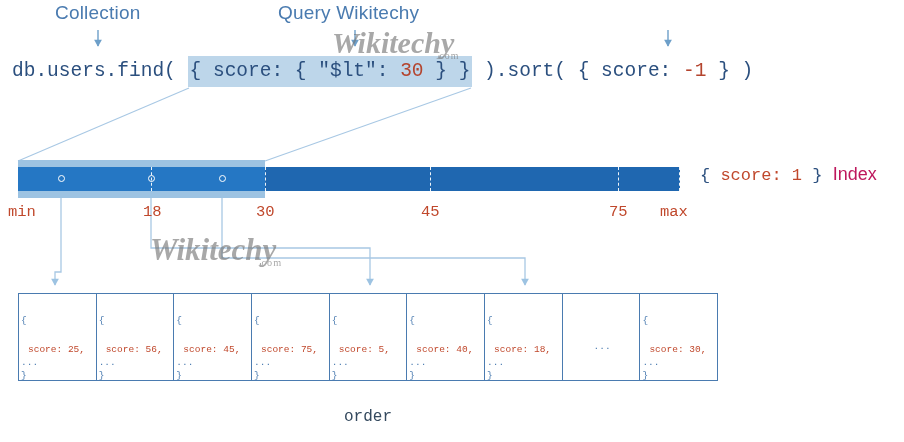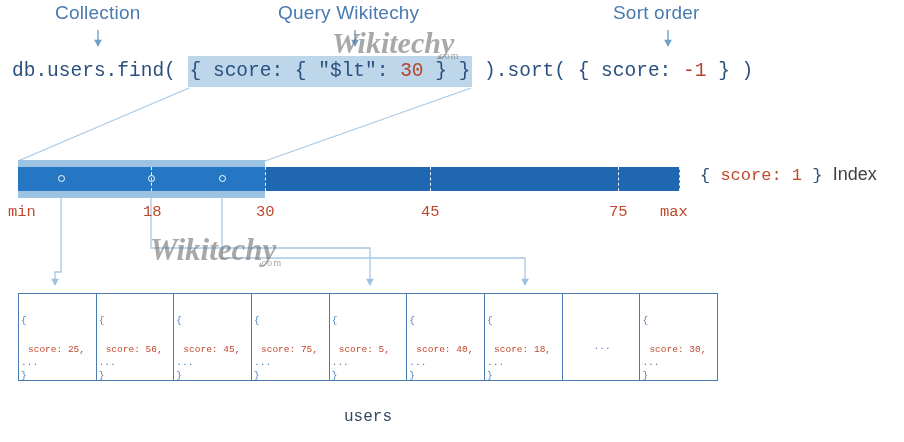--- a/index.html
+++ b/index.html
@@ -128,21 +128,21 @@
     left: 700px;
     top: 164px;
     font-family: "Liberation Mono", monospace;
     font-size: 17px;
     color: #2b4f7e;
     white-space: pre;
   }
   .index-caption .sc { color: #c0482c; }
   .index-caption .idx {
     font-family: "Liberation Sans", sans-serif;
-    color: #404040;
+    color: #be185d;
     font-size: 18px;
   }
 
   
   .docs {
     position: absolute;
     left: 18px;
     top: 293px;
     width: 700px;
     height: 88px;
@@ -239,21 +239,20 @@
       <path d="M61,182 L61,272 L55,272 L55,285" marker-end="url(#ar)"></path>
 
       <path d="M151,182 L151,248 L370,248 L370,285" marker-end="url(#ar)"></path>
 
       <path d="M222,182 L222,258 L525,258 L525,285" marker-end="url(#ar)"></path>
     </g>
   </svg>
 
   <div class="annot" style="left:55px;  top:2px;">Collection</div>
   <div class="annot" style="left:278px; top:2px;">Query Wikitechy</div>
-  <div class="annot" style="left:613px; top:2px;">Sort order</div>
 
   <div class="query-line">
     <span class="tok">db.users.find( </span><span class="hl"><span class="tok">{ score: { "$lt": </span><span class="num">30</span><span class="tok"> } }</span></span><span class="tok"> ).sort( { score: </span><span class="num">-1</span><span class="tok"> } )</span>
   </div>
 
   <div class="wm wm-1">
     <span>Wikitechy</span><span class="dom">.com</span>
   </div>
 
   <div class="index-wrap">
@@ -343,15 +342,15 @@
 
     <div class="doc-cell">
       <span class="brace">{</span>
       <span class="kv">score: 30,</span>
       <span class="ell">...</span>
       <span class="brace">}</span>
     </div>
 
   </div>
 
-  <div class="users-caption">users</div>
+  <div class="users-caption">order</div>
 
 </div>
 
 </body></html>

